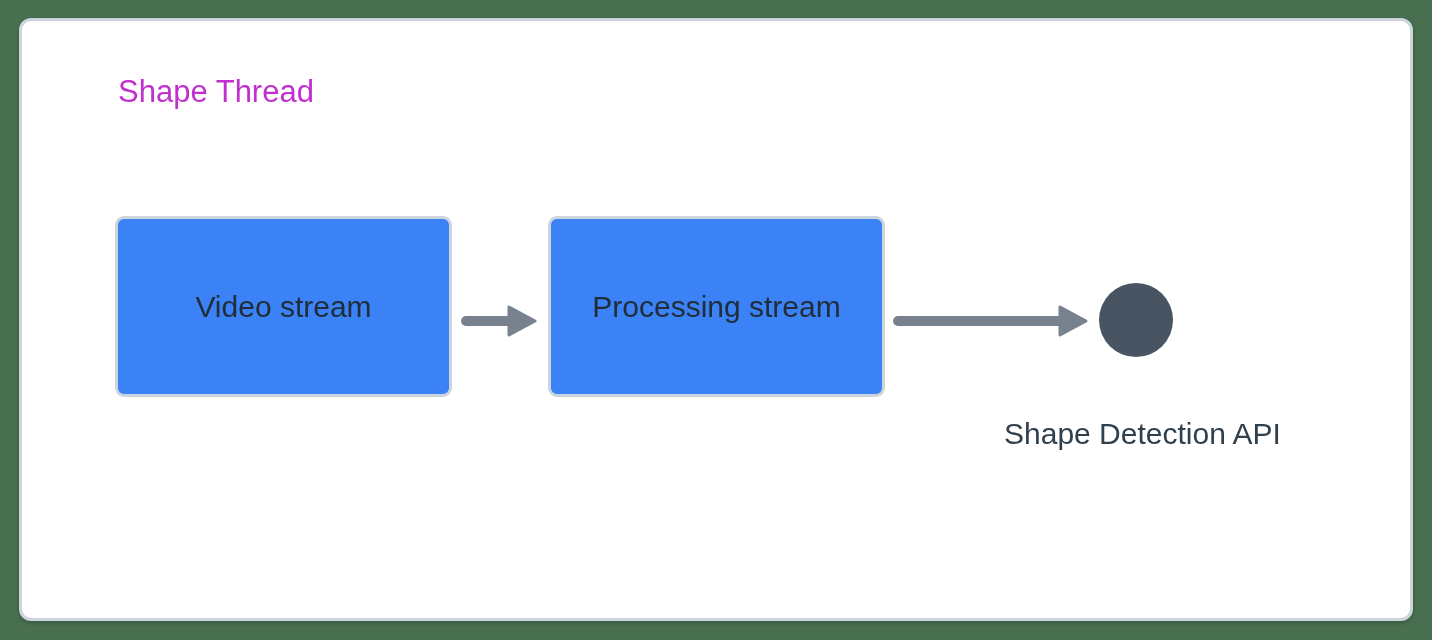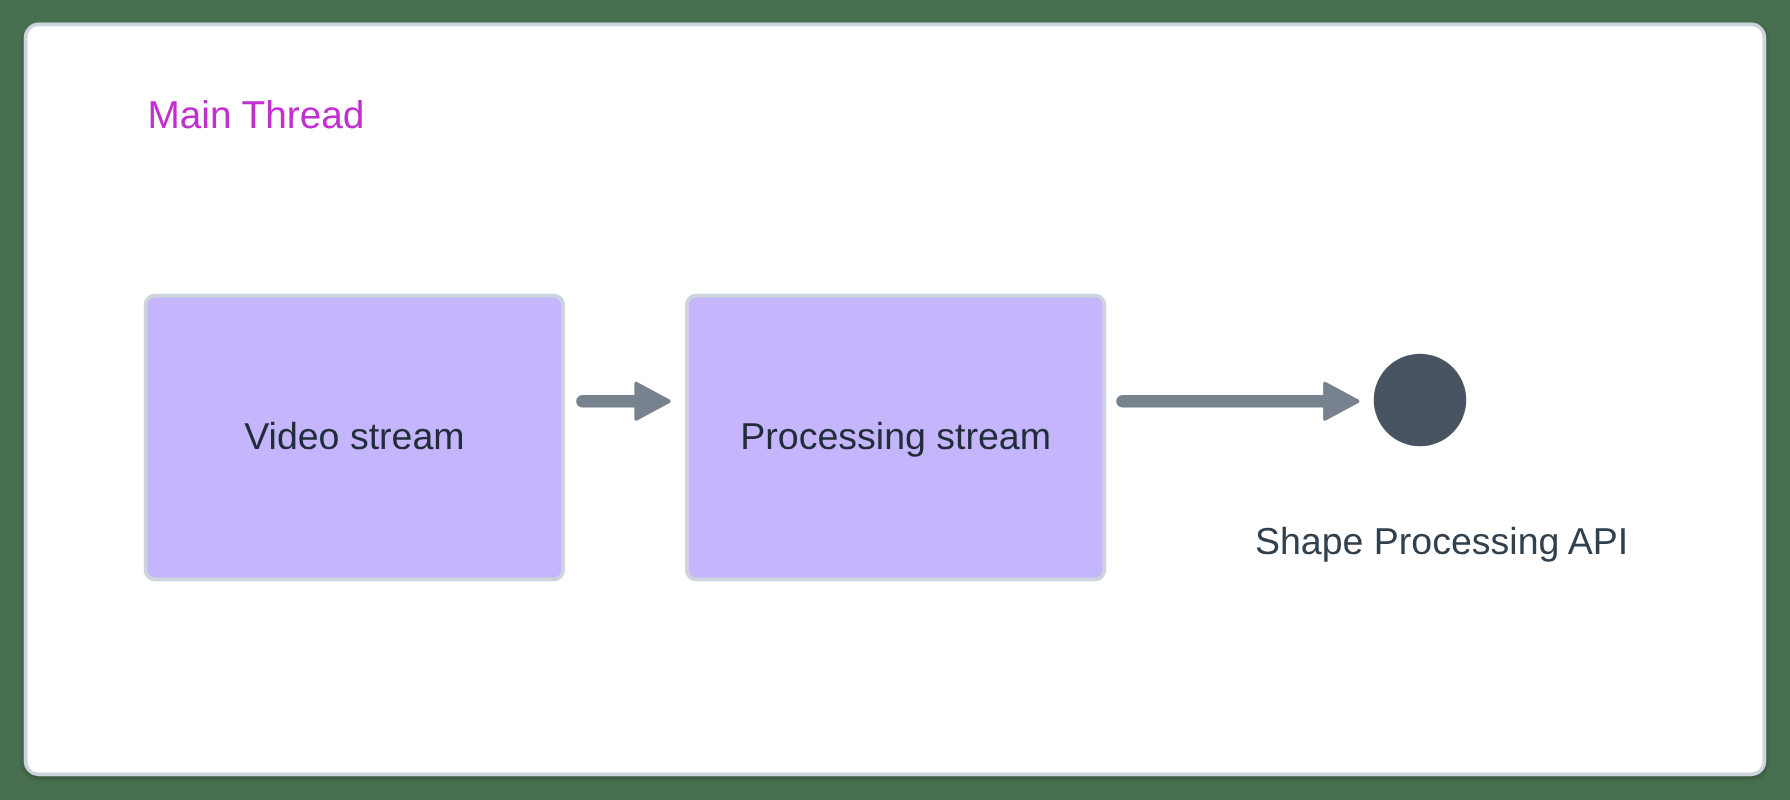--- a/index.html
+++ b/index.html
@@ -32,23 +32,23 @@
   .lane-title{
     position:absolute;
     left:118px; top:74px;
     font-size:31px;
     line-height:36px;
     color:var(--lane-label);
     white-space:nowrap;
   }
   .node{
     position:absolute;
-    top:235px;
-    width:337px; height:230px;
-    background:#c4b5fd;
+    top:216px;
+    width:337px; height:181px;
+    background:#3b82f6;
     border:3px solid var(--node-border);
     border-radius:9px;
     display:flex;
     align-items:center;
     justify-content:center;
     font-size:30px;
     color:var(--node-text);
     white-space:nowrap;
   }
   .node-video{ left:115px; }
@@ -73,21 +73,21 @@
     line-height:36px;
     color:var(--endpoint-text);
     white-space:nowrap;
   }
 </style>
 </head>
 <body>
 
 <div class="card"></div>
 
-<div class="lane-title">Main Thread</div>
+<div class="lane-title">Shape Thread</div>
 
 <div class="node node-video">
   <span>Video stream</span>
 </div>
 
 <div class="node node-processing">
   <span>Processing stream</span>
 </div>
 
 <svg class="arrow-layer" viewBox="0 0 1432 640">
@@ -96,13 +96,13 @@
     <polygon points="535,321 509,307 509,335" fill="var(--arrow)" stroke="var(--arrow)" stroke-width="3" stroke-linejoin="round"></polygon>
   </g>
   <g>
     <line x1="898" y1="321" x2="1062" y2="321" stroke="var(--arrow)" stroke-width="10" stroke-linecap="round"></line>
     <polygon points="1086,321 1060,307 1060,335" fill="var(--arrow)" stroke="var(--arrow)" stroke-width="3" stroke-linejoin="round"></polygon>
   </g>
 </svg>
 
 <div class="endpoint-circle"></div>
 
-<div class="endpoint-label">Shape Processing API</div>
+<div class="endpoint-label">Shape Detection API</div>
 
 </body></html>

